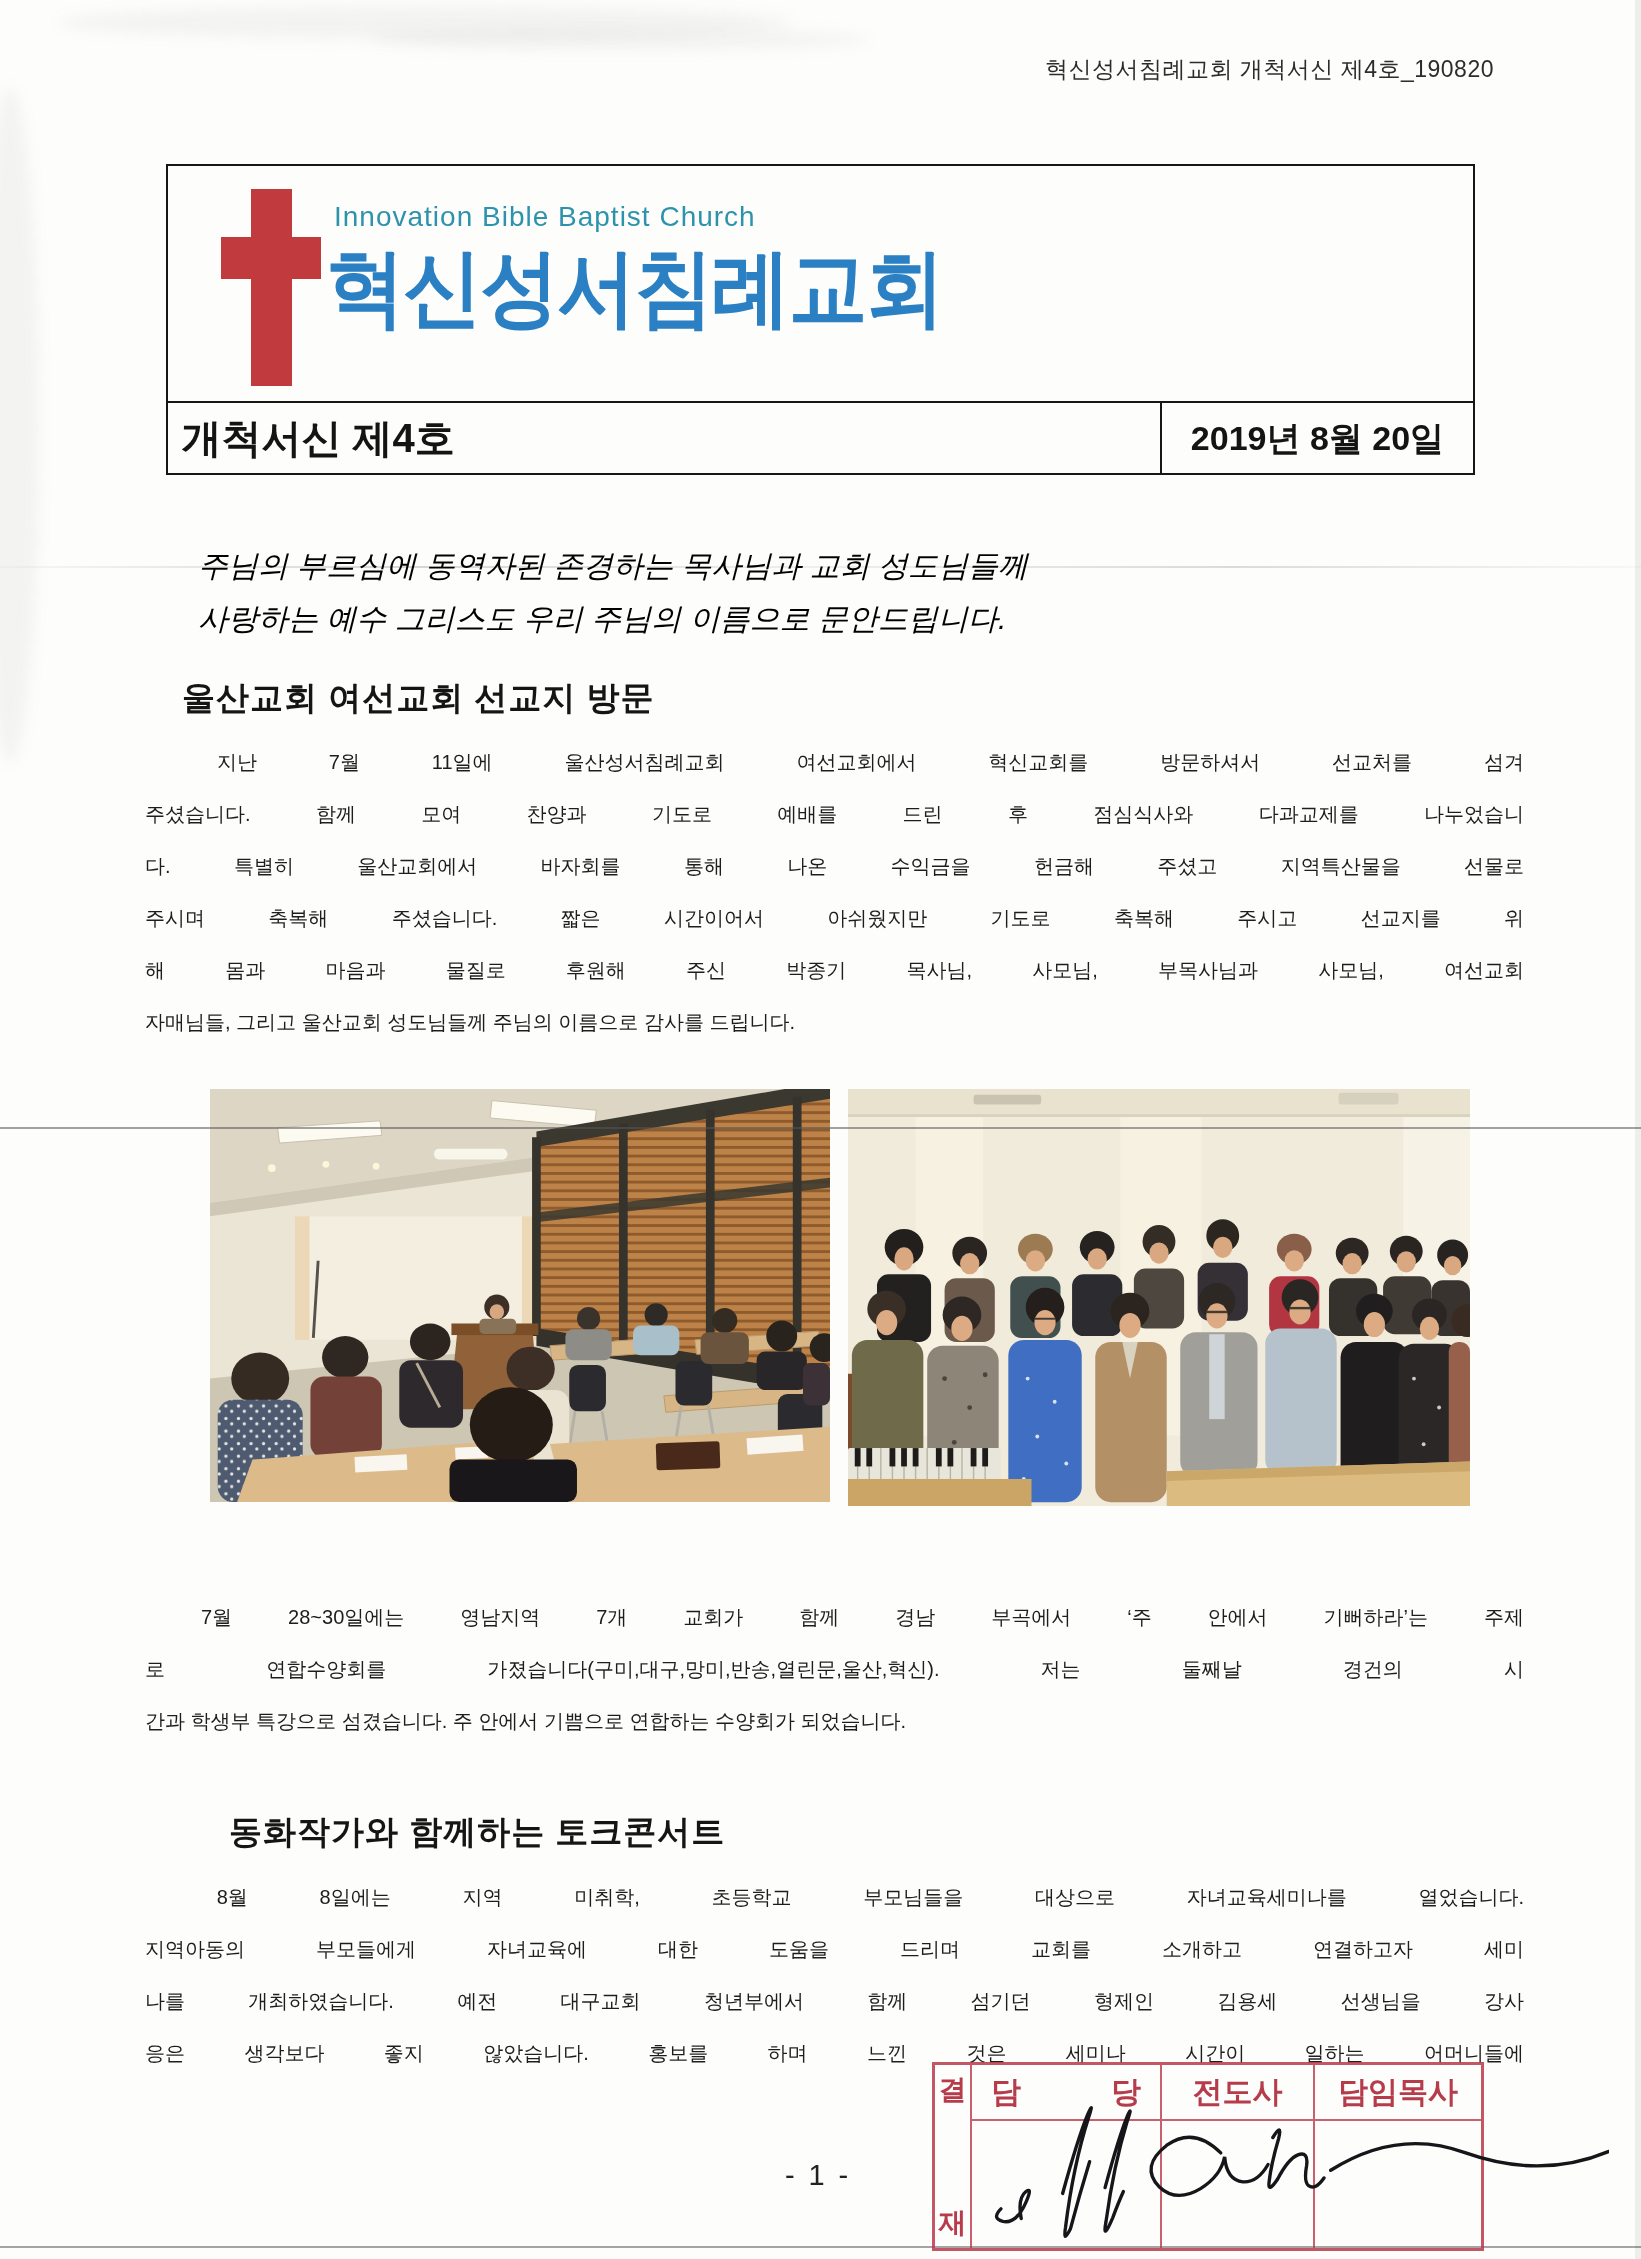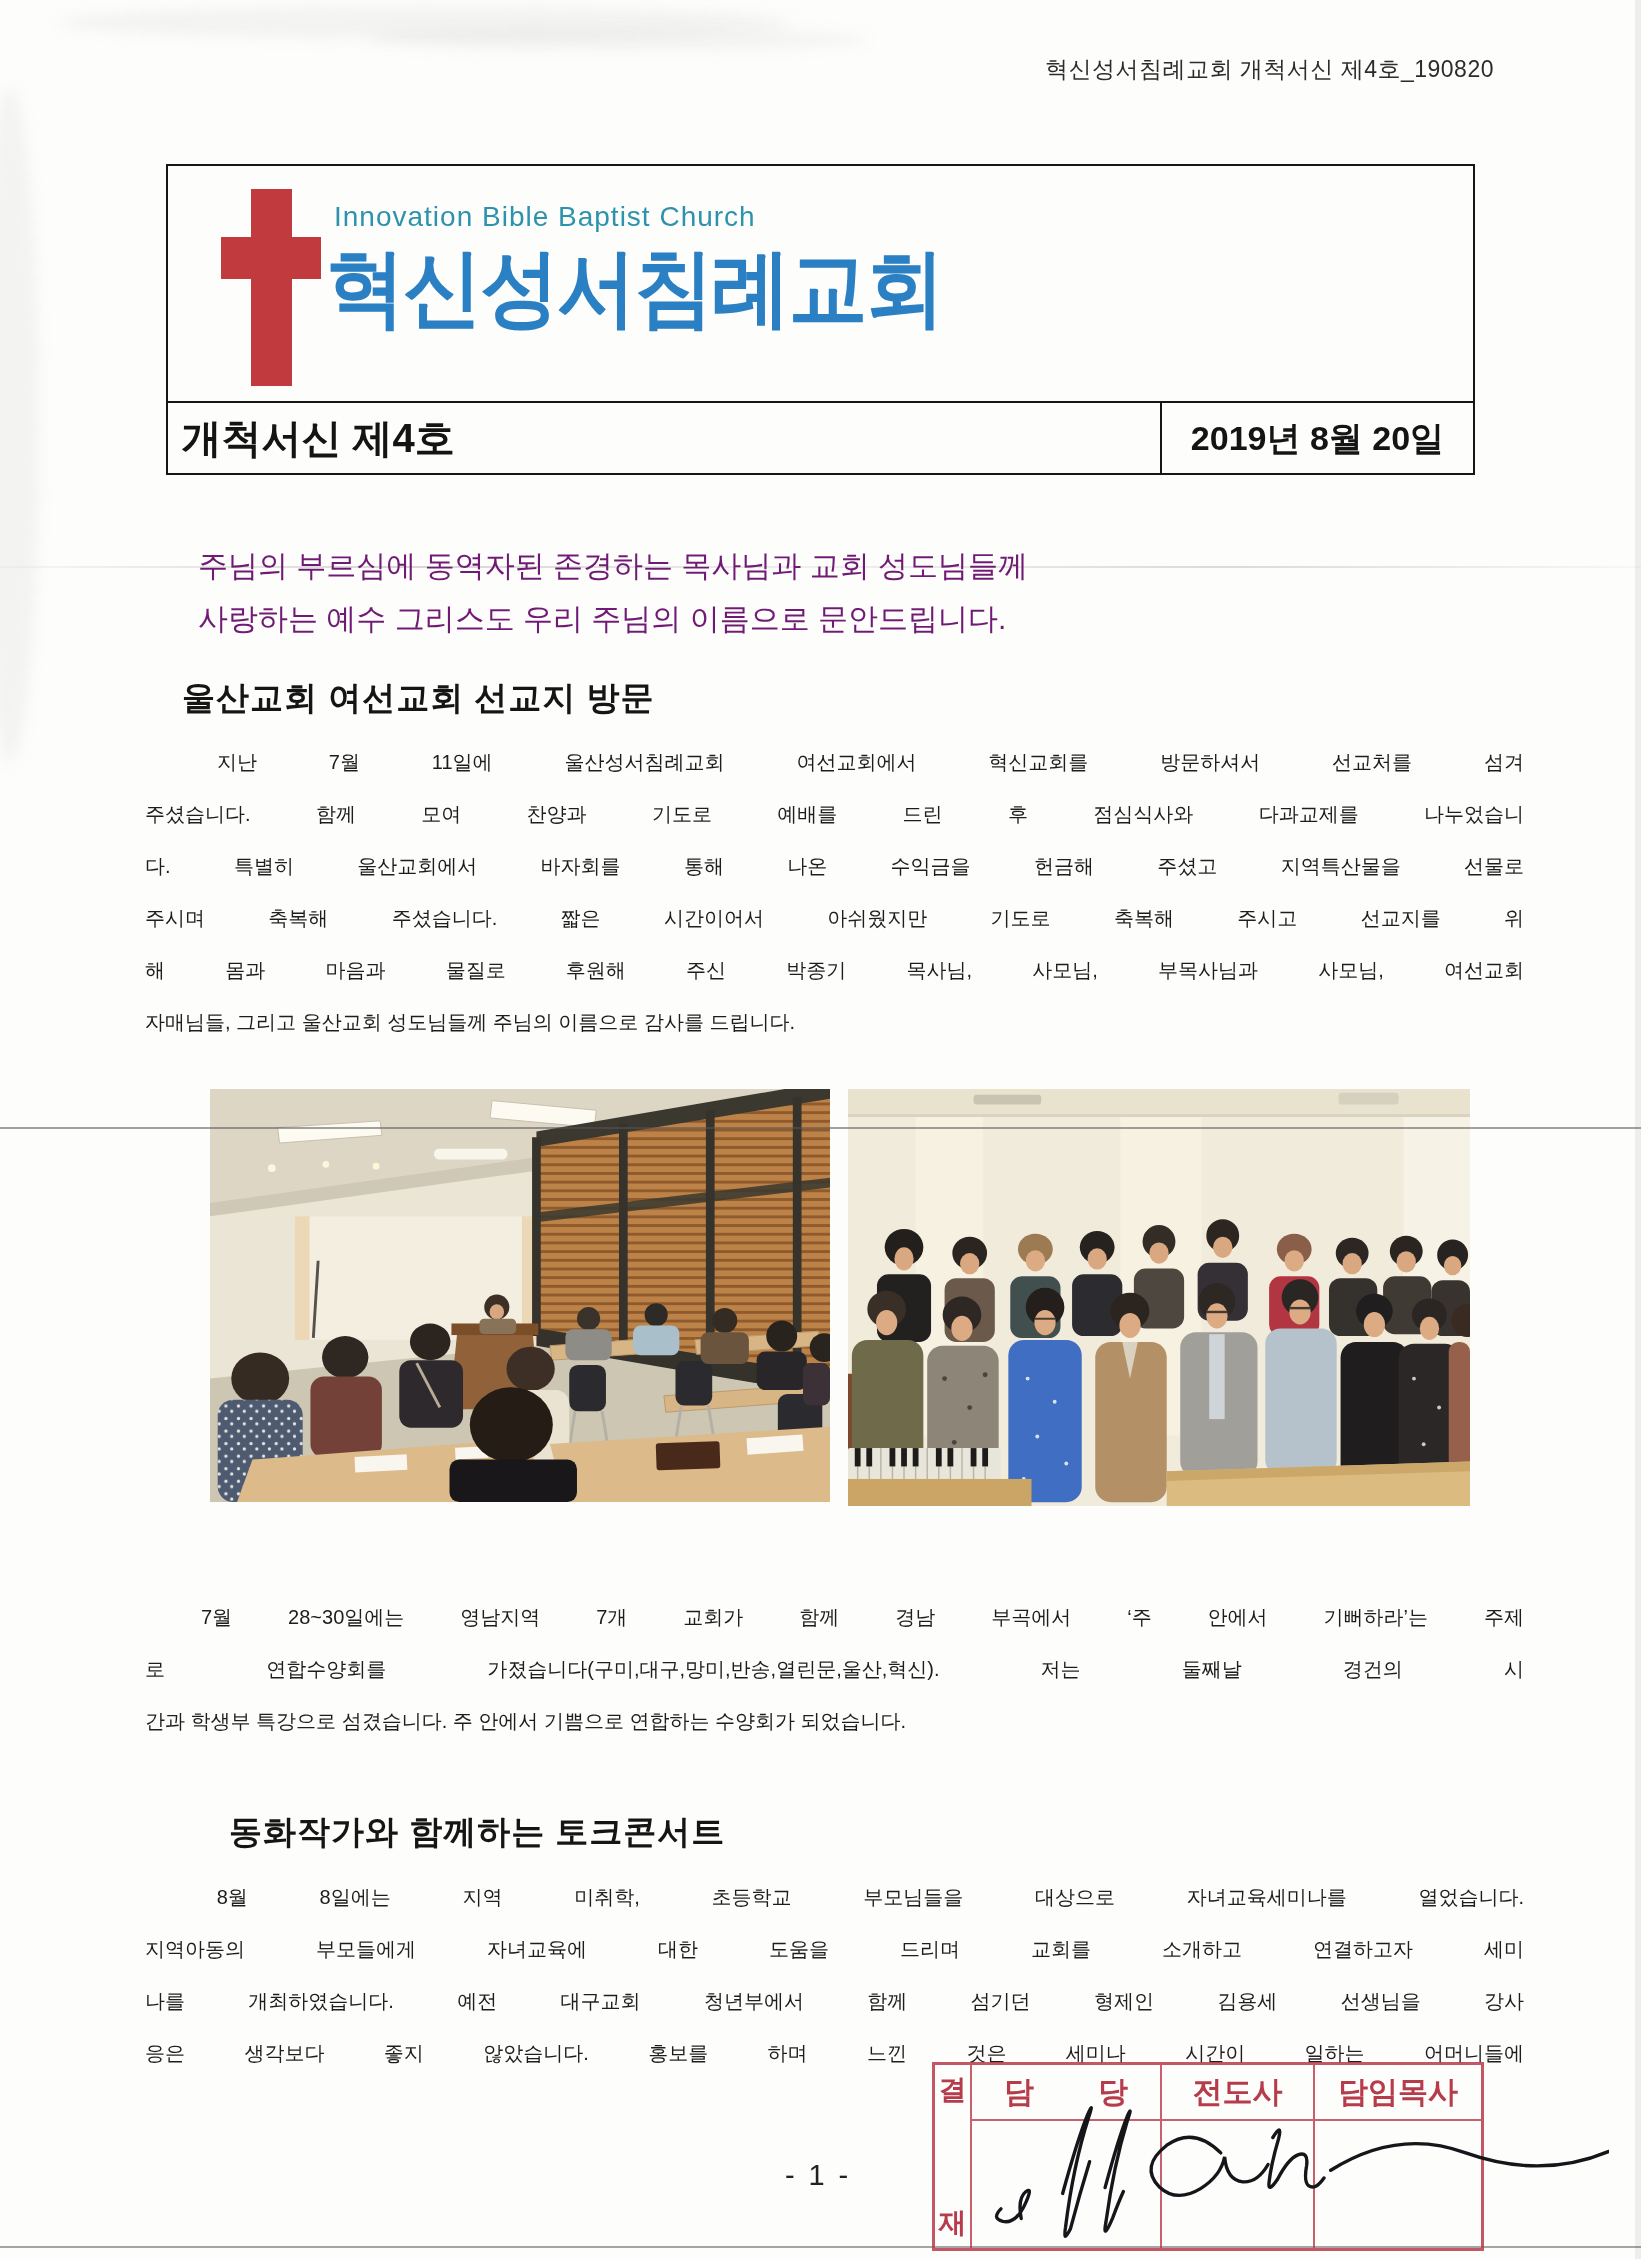--- a/index.html
+++ b/index.html
@@ -21,39 +21,39 @@
   .logo-area{position:absolute;left:0;top:0;width:100%;height:235px;}
   .cross{position:absolute;left:53px;top:23px;width:100px;height:197px;}
   .cross .vbar{position:absolute;left:30px;top:0;width:41px;height:197px;background:#c13a3e;}
   .cross .hbar{position:absolute;left:0;top:48px;width:100px;height:42px;background:#c13a3e;}
   .brand-en{position:absolute;left:166px;top:35px;font-size:28px;letter-spacing:1px;color:#2d93ad;font-weight:500;}
   .brand-ko{position:absolute;left:158px;top:66px;font-size:79px;font-weight:700;letter-spacing:-1.9px;color:#2b80c4;transform:scaleY(1.08);transform-origin:left top;}
   .band{position:absolute;left:0;top:235px;width:100%;height:70px;border-top:2.9px solid #161616;}
   .issue{position:absolute;left:13.5px;top:0;height:70px;line-height:70px;font-size:40px;font-weight:700;color:#141414;}
   .date-cell{position:absolute;right:0;top:0;width:311px;height:70px;line-height:70px;border-left:2.9px solid #161616;text-align:center;font-size:34px;font-weight:700;color:#141414;}
   
-  .greeting{position:absolute;left:198px;top:539px;width:1274px;font-size:30px;line-height:53px;color:#701a75;}
+  .greeting{position:absolute;left:198px;top:539px;width:1274px;font-size:30px;line-height:53px;color:#000000;font-style:italic;}
   .sec-title{position:absolute;left:182px;font-size:33px;font-weight:700;color:#151515;letter-spacing:1px;}
   .para{position:absolute;left:145px;width:1379px;font-size:20px;line-height:52px;color:#1d1d1d;}
   .tline{white-space:pre-wrap;}
   .just{text-align:justify;text-align-last:justify;}
   
   .photo{position:absolute;overflow:hidden;}
   .photo svg{display:block;width:100%;height:100%;}
   
   .stamp{position:absolute;left:932px;top:2062px;width:546px;height:183px;
     display:grid;grid-template-columns:37px 190px 153px 1fr;grid-template-rows:56px 1fr;
     border:3.9px solid rgba(186,58,74,.85);color:rgba(178,50,66,.95);z-index:5;}
   .stamp .side{grid-row:1 / span 2;border-right:2.9px solid rgba(186,58,74,.8);
     display:flex;flex-direction:column;justify-content:space-between;align-items:center;
     padding:5.8px 0;font-size:28px;font-weight:700;}
   .stamp .hcell{border-bottom:2.9px solid rgba(186,58,74,.8);border-right:2.9px solid rgba(186,58,74,.8);
     display:flex;align-items:center;justify-content:center;font-size:30px;font-weight:700;}
   .stamp .hcell.last{border-right:none;}
-  .stamp .hcell.spread{display:block;line-height:53px;padding:0 32px;text-align:justify;text-align-last:justify;}
+  .stamp .hcell.spread{display:block;line-height:53px;padding:0 19px;text-align:justify;text-align-last:justify;}
   .stamp .bcell{border-right:2.9px solid rgba(186,58,74,.8);}
   .stamp .bcell.last{border-right:none;}
   .signature{position:absolute;left:983px;top:2097px;width:626px;height:162px;z-index:6;}
   .pagenum{position:absolute;left:736px;top:2159px;width:164px;text-align:center;font-size:29px;letter-spacing:2.9px;color:#222;}
 </style>
 </head>
 <body>
 
 <div id="page">
 

